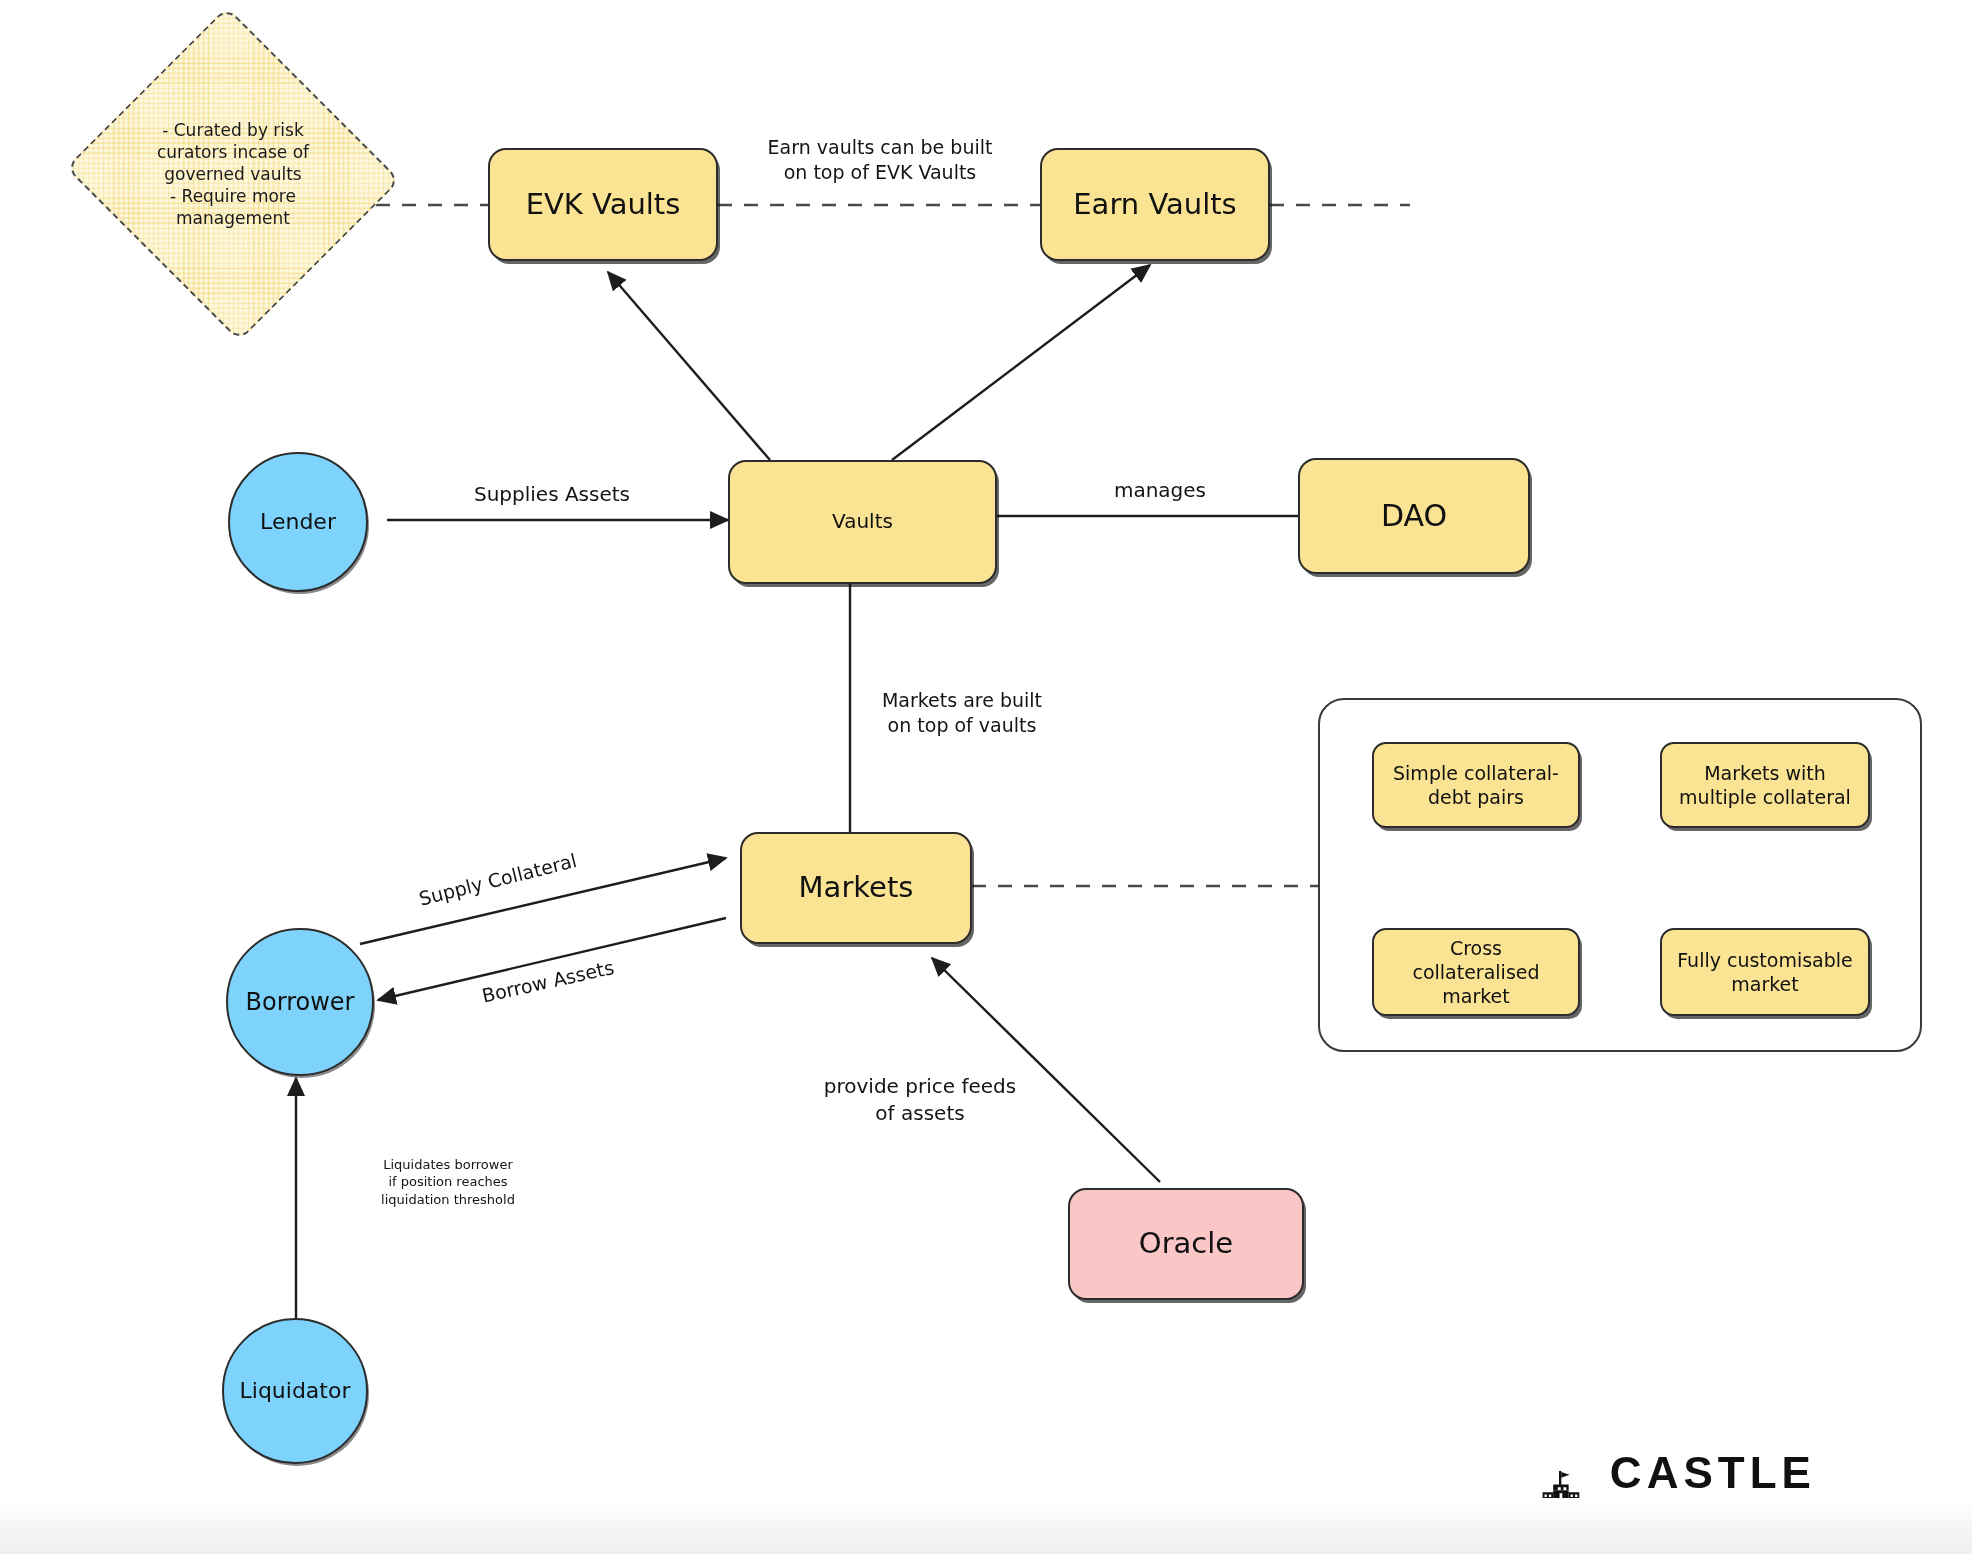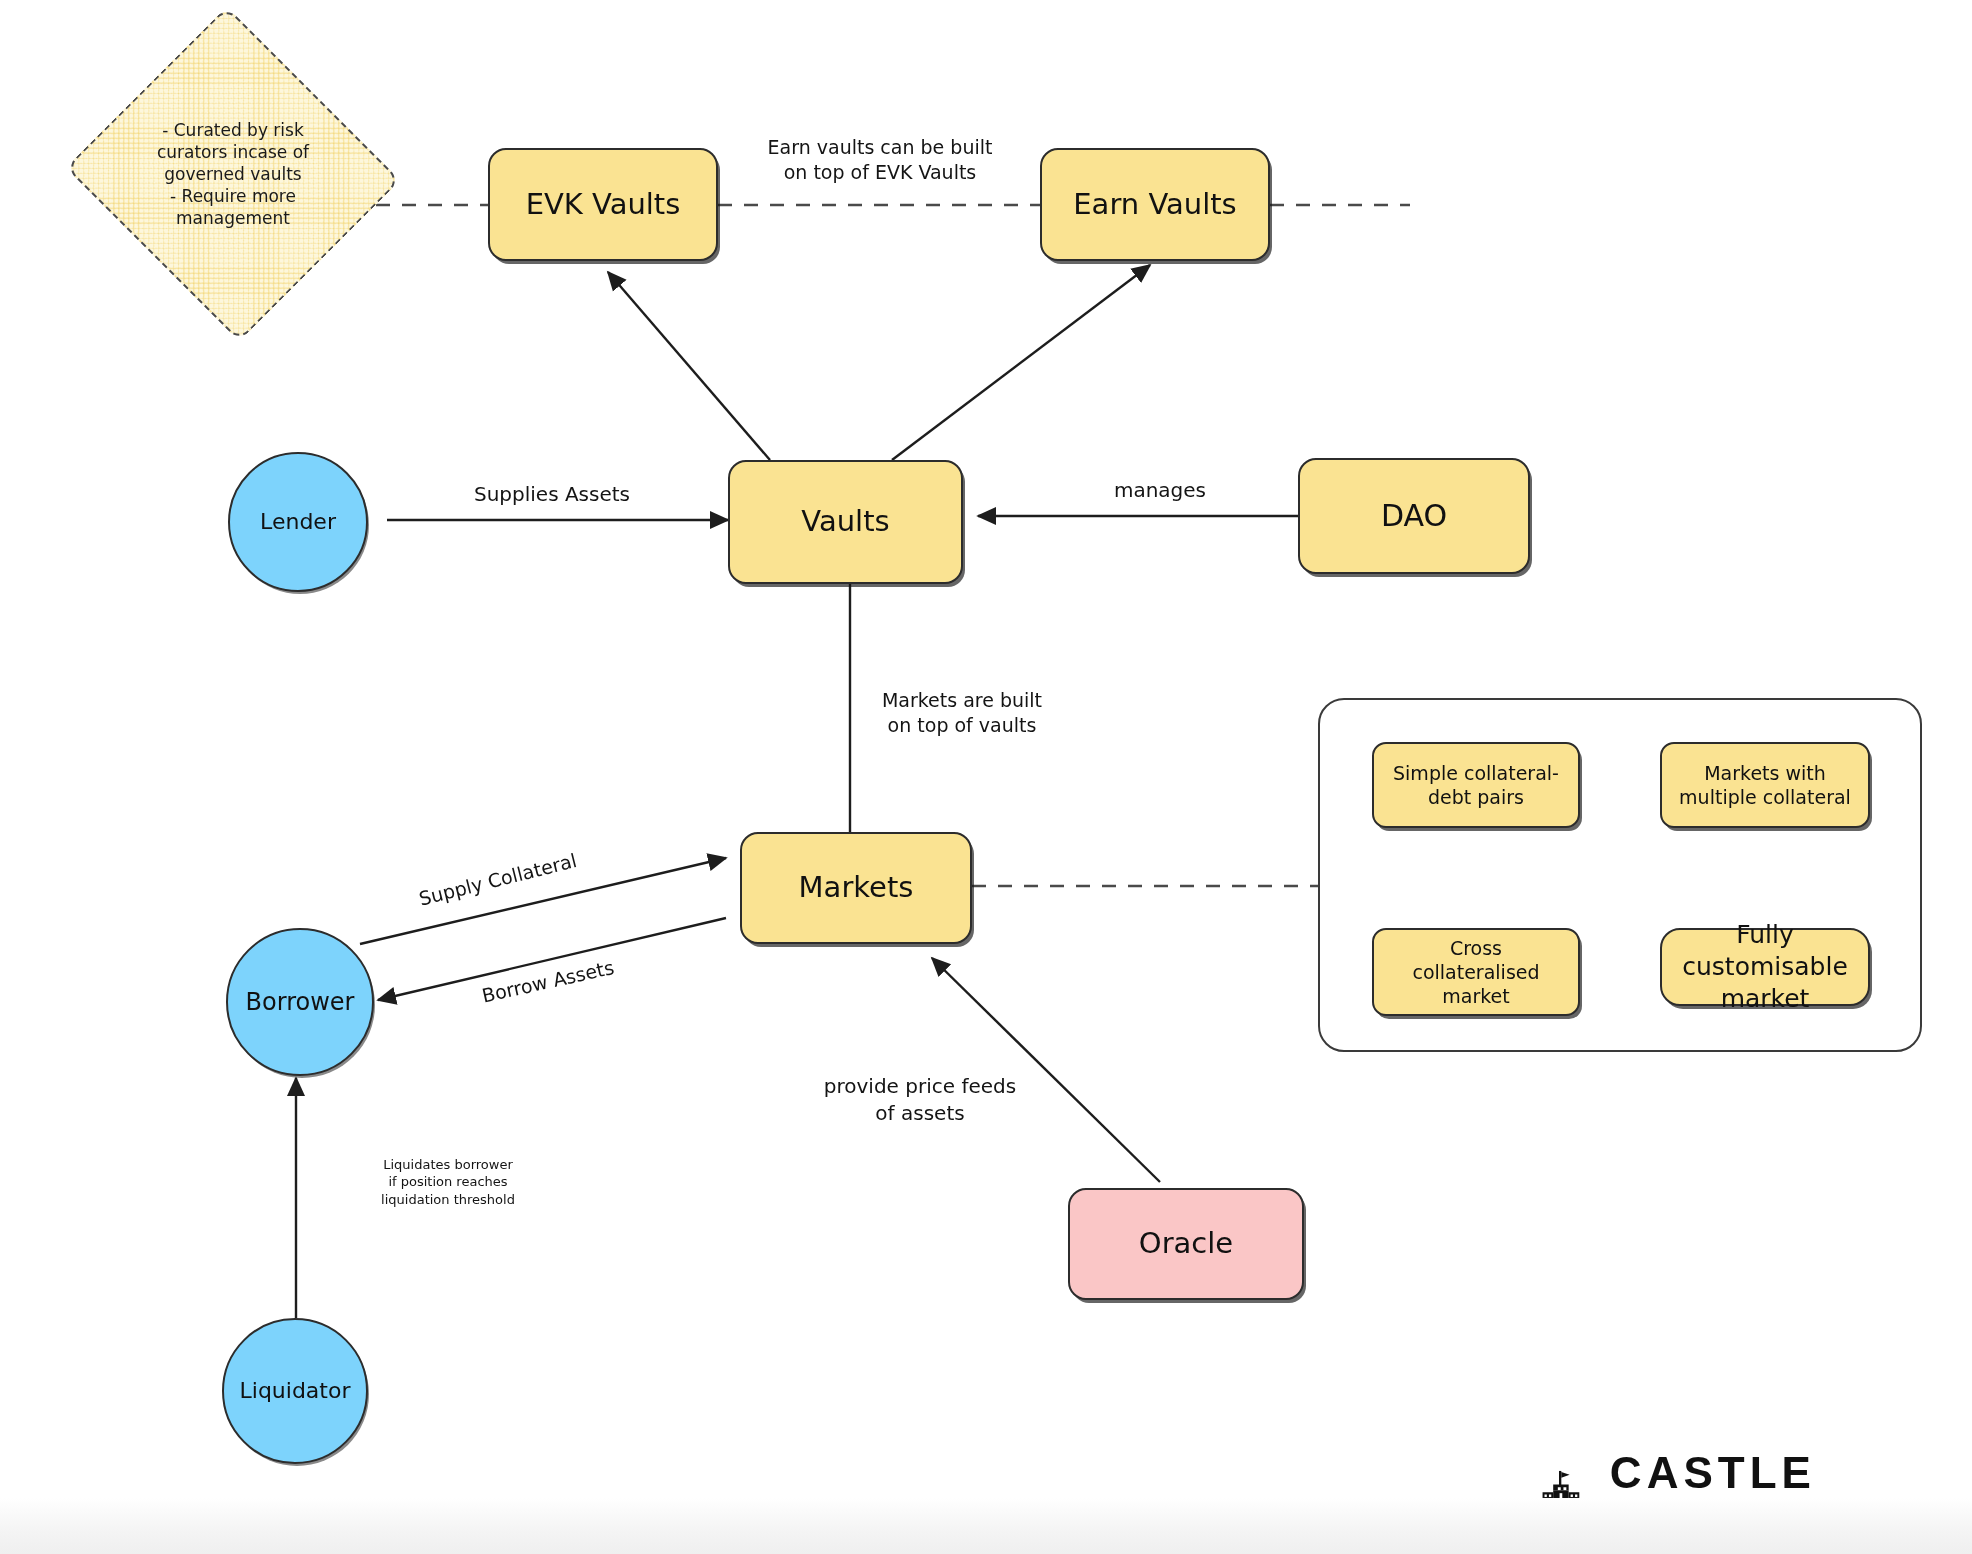--- a/index.html
+++ b/index.html
@@ -174,21 +174,21 @@
   </div>
 
   <div class="node rrect fill-yellow" style="left:1040px; top:148px; width:230px; height:113px; font-size:29px;">
     <span>Earn Vaults</span>
   </div>
 
   <div class="node circle" style="left:228px; top:452px; width:140px; height:140px; font-size:22px;">
     <span>Lender</span>
   </div>
 
-  <div class="node rrect fill-yellow" style="left:728px; top:460px; width:235px; height:124px; font-size:29px;">
+  <div class="node rrect fill-yellow" style="left:728px; top:460px; width:269px; height:124px; font-size:20px;">
     <span>Vaults</span>
   </div>
 
   <div class="node rrect fill-yellow" style="left:1298px; top:458px; width:232px; height:116px; font-size:30px;">
     <span>DAO</span>
   </div>
 
   <div class="node rrect fill-yellow" style="left:740px; top:832px; width:232px; height:112px; font-size:29px;">
     <span>Markets</span>
   </div>
@@ -216,21 +216,21 @@
       <span>Markets with
 multiple collateral</span>
     </div>
 
     <div class="node rrect fill-yellow" style="left:52px; top:228px; width:208px; height:88px; font-size:19px; border-radius:14px;">
       <span>Cross
 collateralised
 market</span>
     </div>
 
-    <div class="node rrect fill-yellow" style="left:340px; top:228px; width:210px; height:78px; font-size:25px; border-radius:20px;">
+    <div class="node rrect fill-yellow" style="left:340px; top:228px; width:210px; height:88px; font-size:19px; border-radius:14px;">
       <span>Fully customisable
 market</span>
     </div>
   </div>
 
   <div class="edge-label" style="left:880px; top:160px; font-size:19px;">Earn vaults can be built
 on top of EVK Vaults</div>
 
   <div class="edge-label" style="left:552px; top:494px; font-size:20px;">Supplies Assets</div>
 

